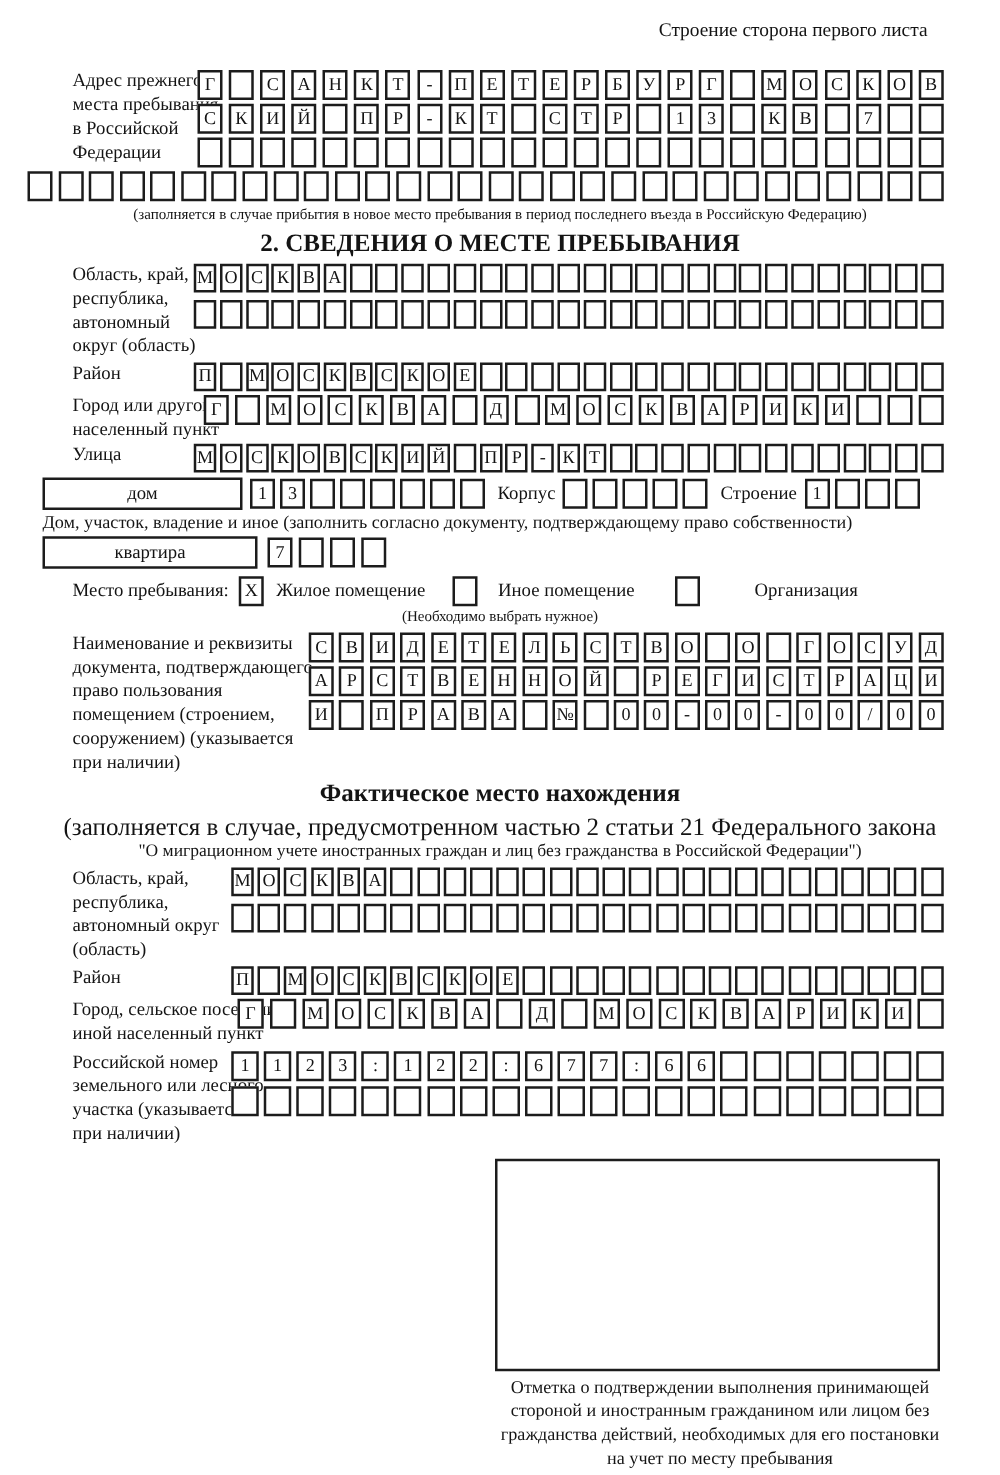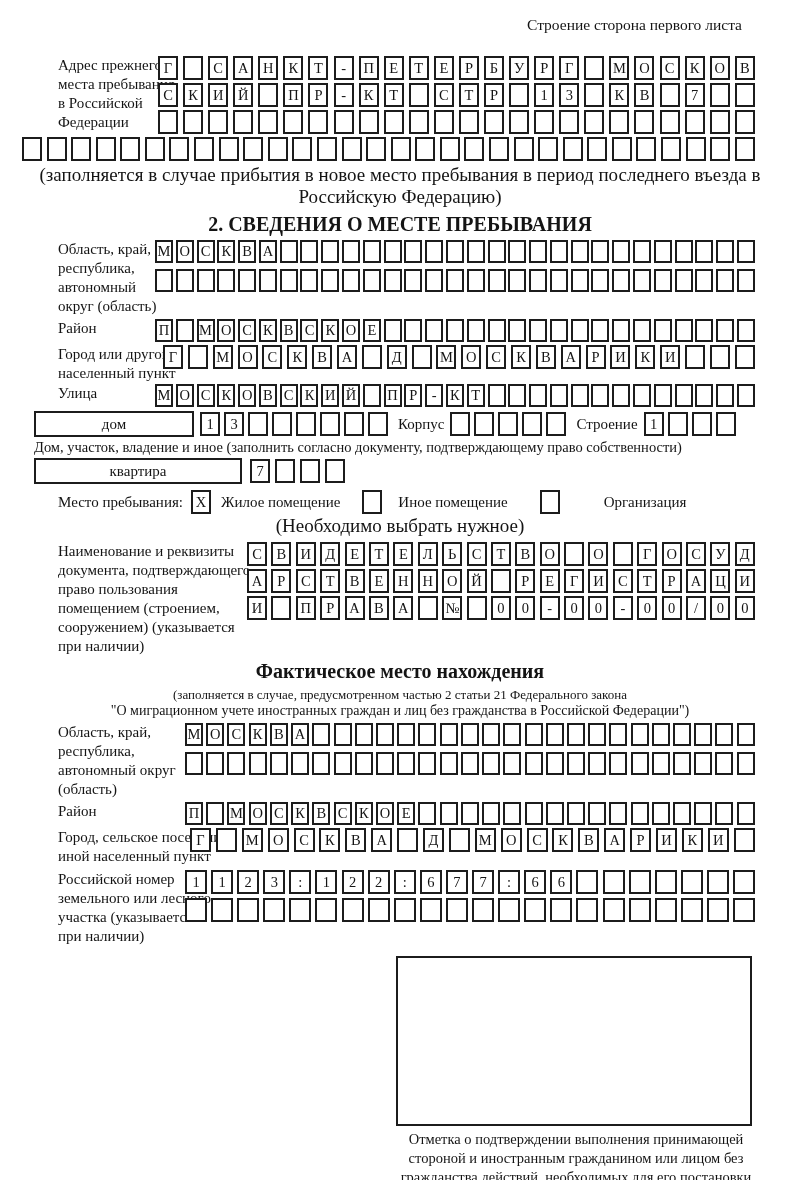--- a/index.html
+++ b/index.html
@@ -14,21 +14,21 @@
   .lbl div { white-space:nowrap; }
   .bxs { display:flex; justify-content:space-between; flex:none; }
   .box {
     width:20px; height:24px; box-sizing:border-box; border:2px solid #1c1c1c;
     display:flex; align-items:center; justify-content:center;
     font-size:14.5px; line-height:1; flex:none; background:#fff;
   }
   .bx18 .box { width:18px; height:23px; }
   .bx21 .box { width:21px; }
   .bx22 .box { width:22px; }
-  .note-c { text-align:center; font-size:19px; margin-top:3px; }
+  .note-c { text-align:center; font-size:12px; margin-top:3px; }
   .sec-title { text-align:center; font-weight:bold; font-size:20px; margin-top:5px; }
   .small-note { margin-left:34px; font-size:14.5px; margin-top:2px; margin-bottom:2px; white-space:nowrap; }
   .named-rect {
     box-sizing:border-box; border:2px solid #1c1c1c; height:26px;
     display:flex; align-items:center; justify-content:center; font-size:15px; flex:none;
   }
   .inl-lbl { font-size:15px; line-height:26px; white-space:nowrap; flex:none; }
   .stay-row { margin-left:58px; margin-top:6px; display:flex; align-items:center; font-size:15px; }
   .conf-note { margin-left:380px; width:392px; text-align:center; font-size:14.5px; line-height:19px; margin-top:4px; }
   .mb3 { margin-bottom:3px; }
@@ -364,21 +364,21 @@
     <div class="bxs" style="width:92px; margin-left:6px">
         <span class="box">1</span>
         <span class="box"></span>
         <span class="box"></span>
         <span class="box"></span>
       </div>
   </div>
   <div class="small-note">Дом, участок, владение и иное (заполнить согласно документу, подтверждающему право собственности)</div>
 
   <div class="frow" style="margin-left:34px; margin-top:2px; align-items:center">
-    <div class="named-rect" style="width:208px">квартира</div>
+    <div class="named-rect" style="width:172px">квартира</div>
     <div class="bxs" style="width:95px; margin-left:8px">
         <span class="box">7</span>
         <span class="box"></span>
         <span class="box"></span>
         <span class="box"></span>
       </div>
   </div>
 
   <div class="stay-row">
     <span>Место пребывания:</span>
@@ -467,21 +467,21 @@
           <span class="box">0</span>
           <span class="box">0</span>
           <span class="box">/</span>
           <span class="box">0</span>
           <span class="box">0</span>
         </div>
     </div>
   </div>
 
   <div class="sec-title" style="margin-top:4px">Фактическое место нахождения</div>
-  <div class="note-c" style="font-size:13px; margin-top:4px">(заполняется в случае, предусмотренном частью 2 статьи 21 Федерального закона</div>
+  <div class="note-c" style="font-size:20px; margin-top:4px">(заполняется в случае, предусмотренном частью 2 статьи 21 Федерального закона</div>
   <div class="note-c" style="font-size:14px; margin-top:0">"О миграционном учете иностранных граждан и лиц без гражданства в Российской Федерации")</div>
 
   <div class="frow" style="margin-left:58px; margin-top:4px">
     <div class="lbl" style="width:127px">
       <div>Область, край,</div>
       <div>республика,</div>
       <div>автономный округ</div>
       <div>(область)</div>
     </div>
     <div>

